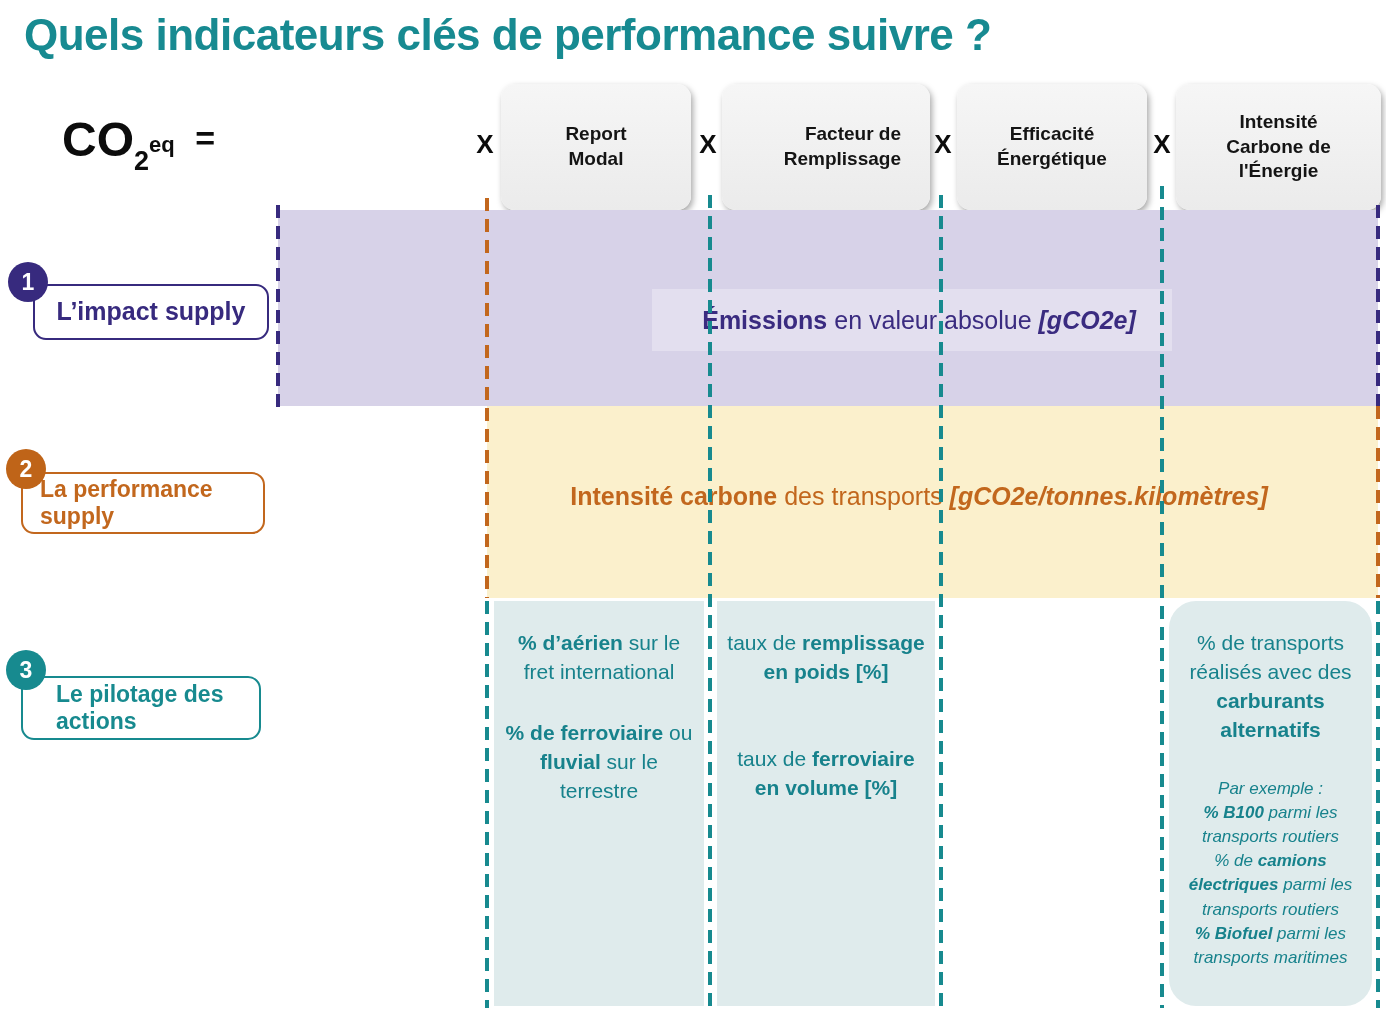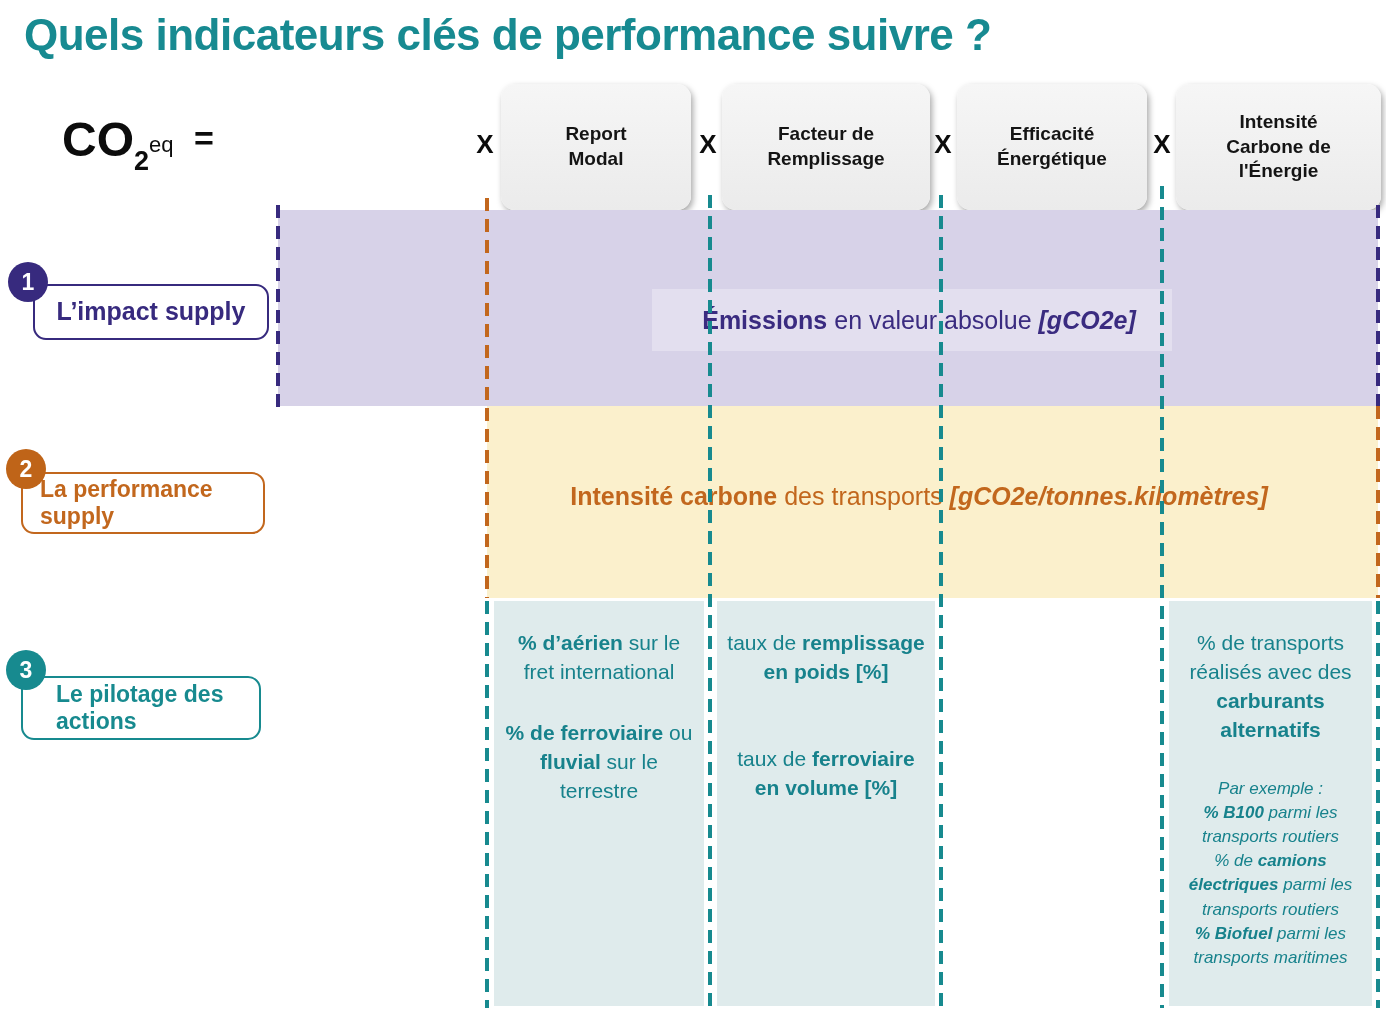--- a/index.html
+++ b/index.html
@@ -9,21 +9,21 @@
   }
   
   .title{
     position:absolute;left:16px;top:2px;font-size:44px;font-weight:800;
     color:#178A91;letter-spacing:-0.5px;margin:8px;
   }
   
   .lhs{position:absolute;left:62px;top:112px;color:#0c0c0c;white-space:nowrap;}
   .lhs .co{font-size:48px;font-weight:800;}
   .lhs .sub{font-size:27px;font-weight:800;position:relative;top:14px;}
-  .lhs .sup{font-size:22px;font-weight:400;position:relative;top:-4px;}
+  .lhs .sup{font-size:22px;font-weight:700;position:relative;top:-4px;}
   .lhs .eq{font-size:34px;font-weight:800;margin-left:16px;position:relative;top:-6px;}
   .fbox{
     position:absolute;top:84px;height:126px;border-radius:14px;
     background:linear-gradient(#f6f6f6,#ebebeb);
     box-shadow:2px 3px 6px rgba(0,0,0,0.35);
     display:flex;align-items:center;justify-content:center;text-align:center;
     color:#141414;font-size:19px;font-weight:700;line-height:1.3;
   }
   .fbox .inner{margin:0 auto;}
   .xop{
@@ -84,21 +84,21 @@
     <span class="co">CO</span><span class="sub">2</span><span class="sup">eq</span>
     <span class="eq">=</span>
   </div>
 
   <div class="xop" style="left:472px;">X</div>
   <div class="fbox" style="left:501px;width:190px;">
     <div class="inner" style="max-width:100px;">Report Modal</div>
   </div>
   <div class="xop" style="left:695px;">X</div>
   <div class="fbox" style="left:722px;width:208px;">
-    <div class="inner" style="max-width:150px;">Facteur de Remplissage</div>
+    <div class="inner" style="max-width:150px;text-align:right;">Facteur de Remplissage</div>
   </div>
   <div class="xop" style="left:930px;">X</div>
   <div class="fbox" style="left:957px;width:190px;">
     <div class="inner" style="max-width:130px;">Efficacité Énergétique</div>
   </div>
   <div class="xop" style="left:1149px;">X</div>
   <div class="fbox" style="left:1176px;width:205px;">
     <div class="inner" style="max-width:116px;">Intensité Carbone de l'Énergie</div>
   </div>
 
@@ -117,21 +117,21 @@
     <p><span class="b">% d’aérien</span><span> sur le fret international</span></p>
     <p><span class="b">% de ferroviaire</span><span> ou </span><span class="b">fluvial</span><span> sur le terrestre</span></p>
   </div>
 
   <div class="kcol" style="left:717px;width:218px;">
     <p><span>taux de </span><span class="b">remplissage en poids [%]</span></p>
     <p style="margin-top:58px;"><span>taux de </span><span class="b">ferroviaire en volume [%]</span></p>
   </div>
 
 
-  <div class="kcol" style="left:1169px;width:203px;">
+  <div class="kcol" style="left:1169px;width:203px;border-radius:27px;">
     <p><span>% de transports réalisés avec des </span><span class="b">carburants alternatifs</span></p>
     <p class="ex ex-intro">Par exemple :</p>
     <p class="ex"><span class="b">% B100</span><span> parmi les transports routiers</span></p>
     <p class="ex"><span>% de </span><span class="b">camions électriques</span><span> parmi les transports routiers</span></p>
     <p class="ex"><span class="b">% Biofuel</span><span> parmi les transports maritimes</span></p>
   </div>
 
   <div class="vline vl-purple" style="left:276px;top:205px;height:202px;"></div>
   <div class="vline vl-orange" style="left:485px;top:198px;height:400px;"></div>
   <div class="vline vl-teal" style="left:485px;top:601px;height:407px;"></div>

